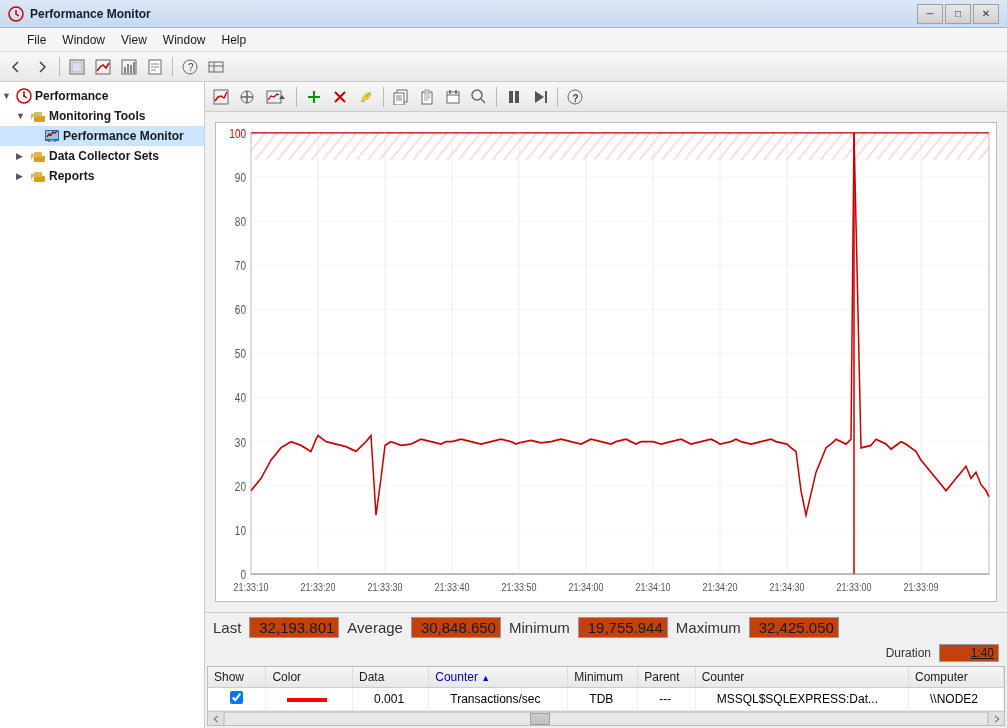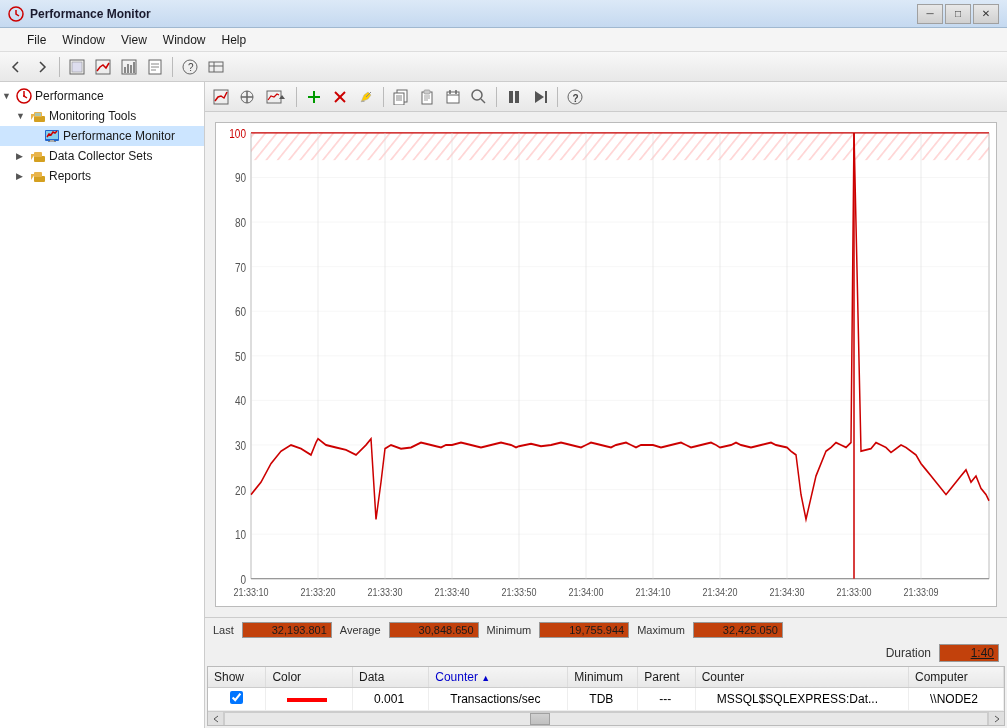--- a/index.html
+++ b/index.html
@@ -81,21 +81,21 @@
       display: flex;
       align-items: center;
       padding: 2px 4px;
       cursor: pointer;
       white-space: nowrap;
       font-size: 12px;
     }
     .tree-item.selected { background: #cce5ff; }
     .tree-arrow { width: 14px; color: #555; font-size: 9px; }
     .tree-icon { width: 16px; height: 16px; margin-right: 3px; display: inline-flex; align-items: center; justify-content: center; }
-    .tree-label { font-size: 12px; color: #1a1a1a; }
+    .tree-label { font-size: 12px; color: #1a1a1a; font-weight: bold; }
 
     
     .icon-perf { color: #cc0000; font-size: 13px; }
 
     
     .right-panel {
       flex: 1;
       display: flex;
       flex-direction: column;
       background: #f0f0f0;
@@ -122,21 +122,21 @@
       overflow: hidden;
     }
 
     
     .stats-row {
       background: #f0f0f0;
       padding: 4px 8px;
       display: flex;
       align-items: center;
       gap: 8px;
-      font-size: 11px;
+      font-size: 15px;
       border-top: 1px solid #ccc;
       flex-wrap: wrap;
     }
     .stat-label { color: #333; }
     .stat-value {
       background: #c2410c;
       border: 1px solid #999;
       padding: 1px 4px;
       min-width: 90px;
       text-align: right;

